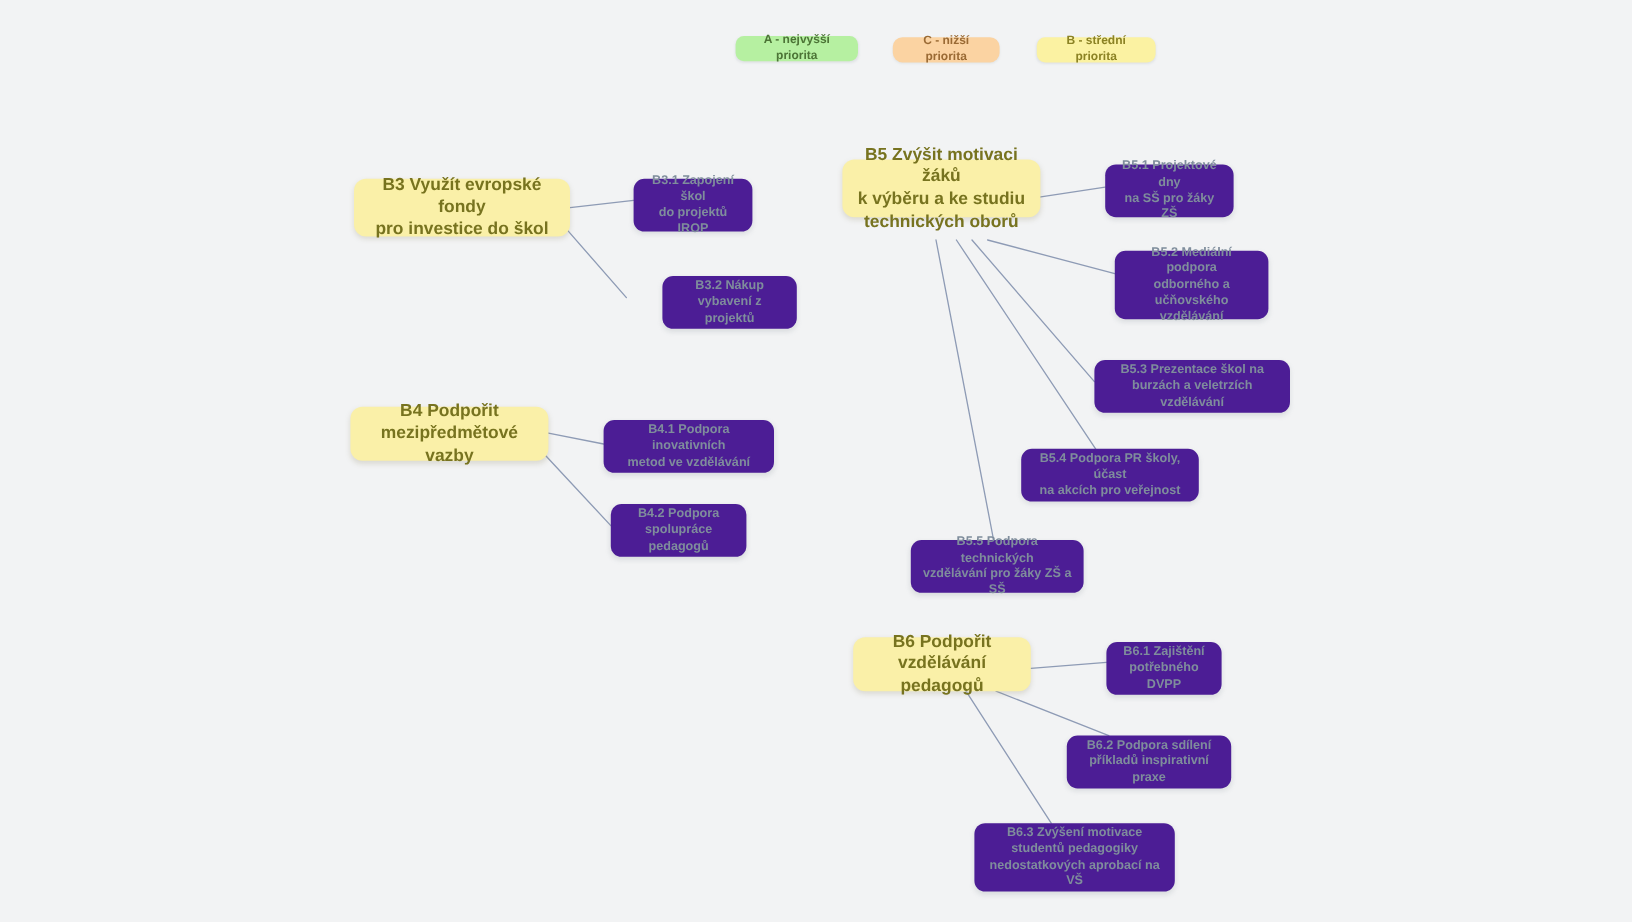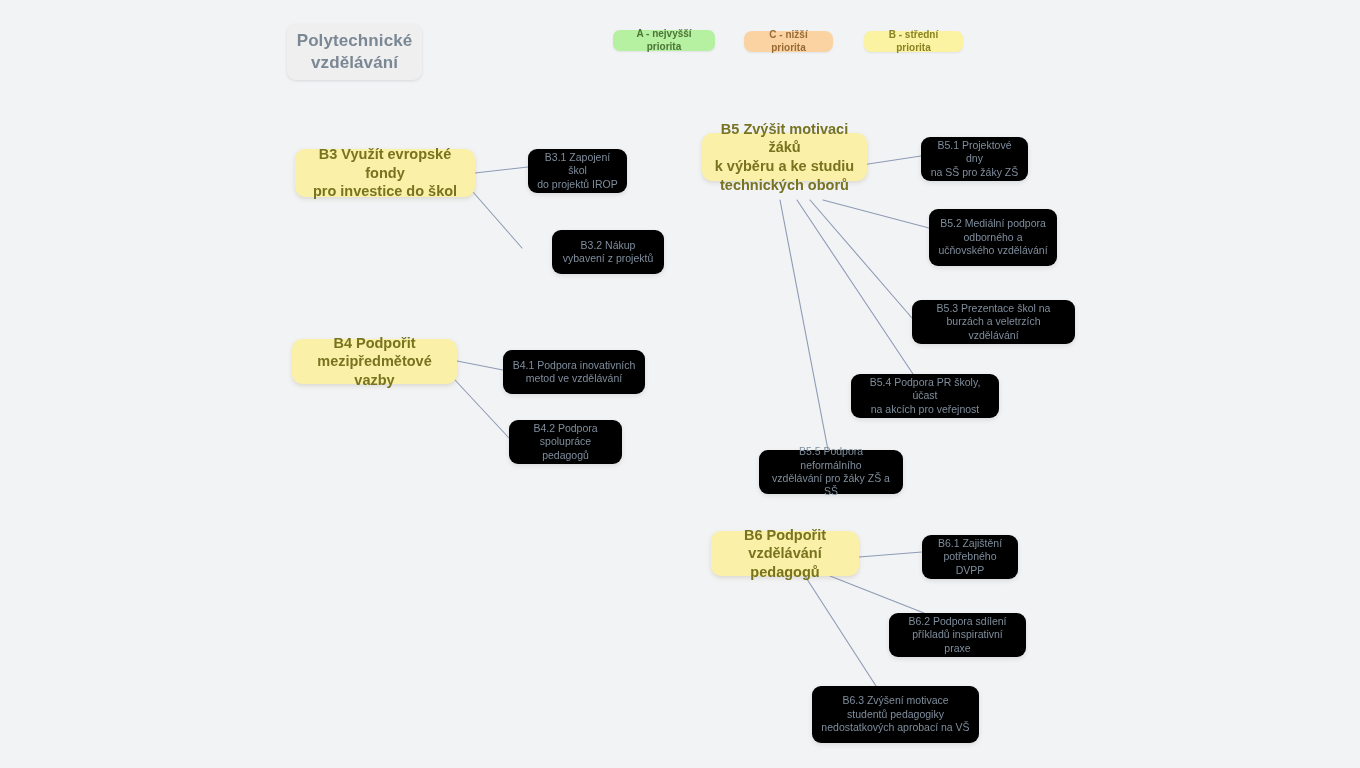--- a/index.html
+++ b/index.html
@@ -88,23 +88,23 @@
     color: #77731f;
     font-weight: bold;
     font-size: 14.5px;
     border-radius: 10px;
     padding: 8px 12px;
     box-shadow: 0 2px 4px rgba(150,145,110,0.25);
   }
 
   
   .node.child {
-    background: #000000;
+    background: #4c1d95;
     color: #7f8d9c;
-    font-weight: normal;
+    font-weight: bold;
     font-size: 10.5px;
     border-radius: 9px;
     padding: 7px 9px;
     box-shadow: 0 2px 4px rgba(130,140,150,0.22);
   }
 </style>
 </head>
 <body style="background: rgb(242, 243, 244);">
 
 <div id="canvas">
@@ -117,22 +117,20 @@
       <line x1="855" y1="166" x2="921" y2="156" stroke="#8e9bb5" stroke-width="1.1" stroke-linecap="round"></line>
       <line x1="823" y1="200" x2="929" y2="228" stroke="#8e9bb5" stroke-width="1.1" stroke-linecap="round"></line>
       <line x1="810" y1="200" x2="912" y2="318" stroke="#8e9bb5" stroke-width="1.1" stroke-linecap="round"></line>
       <line x1="797" y1="200" x2="913" y2="374" stroke="#8e9bb5" stroke-width="1.1" stroke-linecap="round"></line>
       <line x1="780" y1="200" x2="828" y2="450" stroke="#8e9bb5" stroke-width="1.1" stroke-linecap="round"></line>
       <line x1="859" y1="557" x2="922" y2="552" stroke="#8e9bb5" stroke-width="1.1" stroke-linecap="round"></line>
       <line x1="830" y1="576" x2="924" y2="613" stroke="#8e9bb5" stroke-width="1.1" stroke-linecap="round"></line>
       <line x1="805" y1="576" x2="876" y2="686" stroke="#8e9bb5" stroke-width="1.1" stroke-linecap="round"></line>
     </svg>
 
-  <div class="node root" id="root-node" style="left: 287px; top: 24px; width: 135px; height: 56px;">Polytechnické
-vzdělávání</div>
 
 
   <div id="legend-group">
       <div class="node legend prio-a" style="background: rgb(182, 240, 161); color: rgb(76, 116, 54); left: 613px; top: 30px; width: 102px; height: 21px;">A - nejvyšší priorita</div>
       <div class="node legend prio-c" style="background: rgb(251, 211, 162); color: rgb(154, 106, 52); left: 744px; top: 31px; width: 89px; height: 21px; border-radius: 8px;">C - nižší priorita</div>
       <div class="node legend prio-b" style="background: rgb(251, 242, 162); color: rgb(139, 130, 36); left: 864px; top: 31px; width: 99px; height: 21px;">B - střední priorita</div>
     </div>
 
   <div id="branch-group">
       <div class="node main" style="left: 295px; top: 149px; width: 180px; height: 48px;">B3 Využít evropské fondy
@@ -152,21 +150,21 @@
 technických oborů</div>
       <div class="node child" style="left: 921px; top: 137px; width: 107px; height: 44px;">B5.1 Projektové dny
 na SŠ pro žáky ZŠ</div>
       <div class="node child" style="left: 929px; top: 209px; width: 128px; height: 57px;">B5.2 Mediální podpora
 odborného a
 učňovského vzdělávání</div>
       <div class="node child" style="left: 912px; top: 300px; width: 163px; height: 44px;">B5.3 Prezentace škol na
 burzách a veletrzích vzdělávání</div>
       <div class="node child" style="left: 851px; top: 374px; width: 148px; height: 44px;">B5.4 Podpora PR školy, účast
 na akcích pro veřejnost</div>
-      <div class="node child" style="left: 759px; top: 450px; width: 144px; height: 44px;">B5.5 Podpora neformálního
+      <div class="node child" style="left: 759px; top: 450px; width: 144px; height: 44px;">B5.5 Podpora technických
 vzdělávání pro žáky ZŠ a SŠ</div>
       <div class="node main" style="left: 711px; top: 531px; width: 148px; height: 45px;">B6 Podpořit
 vzdělávání pedagogů</div>
       <div class="node child" style="left: 922px; top: 535px; width: 96px; height: 44px;">B6.1 Zajištění
 potřebného DVPP</div>
       <div class="node child" style="left: 889px; top: 613px; width: 137px; height: 44px;">B6.2 Podpora sdílení
 příkladů inspirativní praxe</div>
       <div class="node child" style="left: 812px; top: 686px; width: 167px; height: 57px;">B6.3 Zvýšení motivace
 studentů pedagogiky
 nedostatkových aprobací na VŠ</div>

